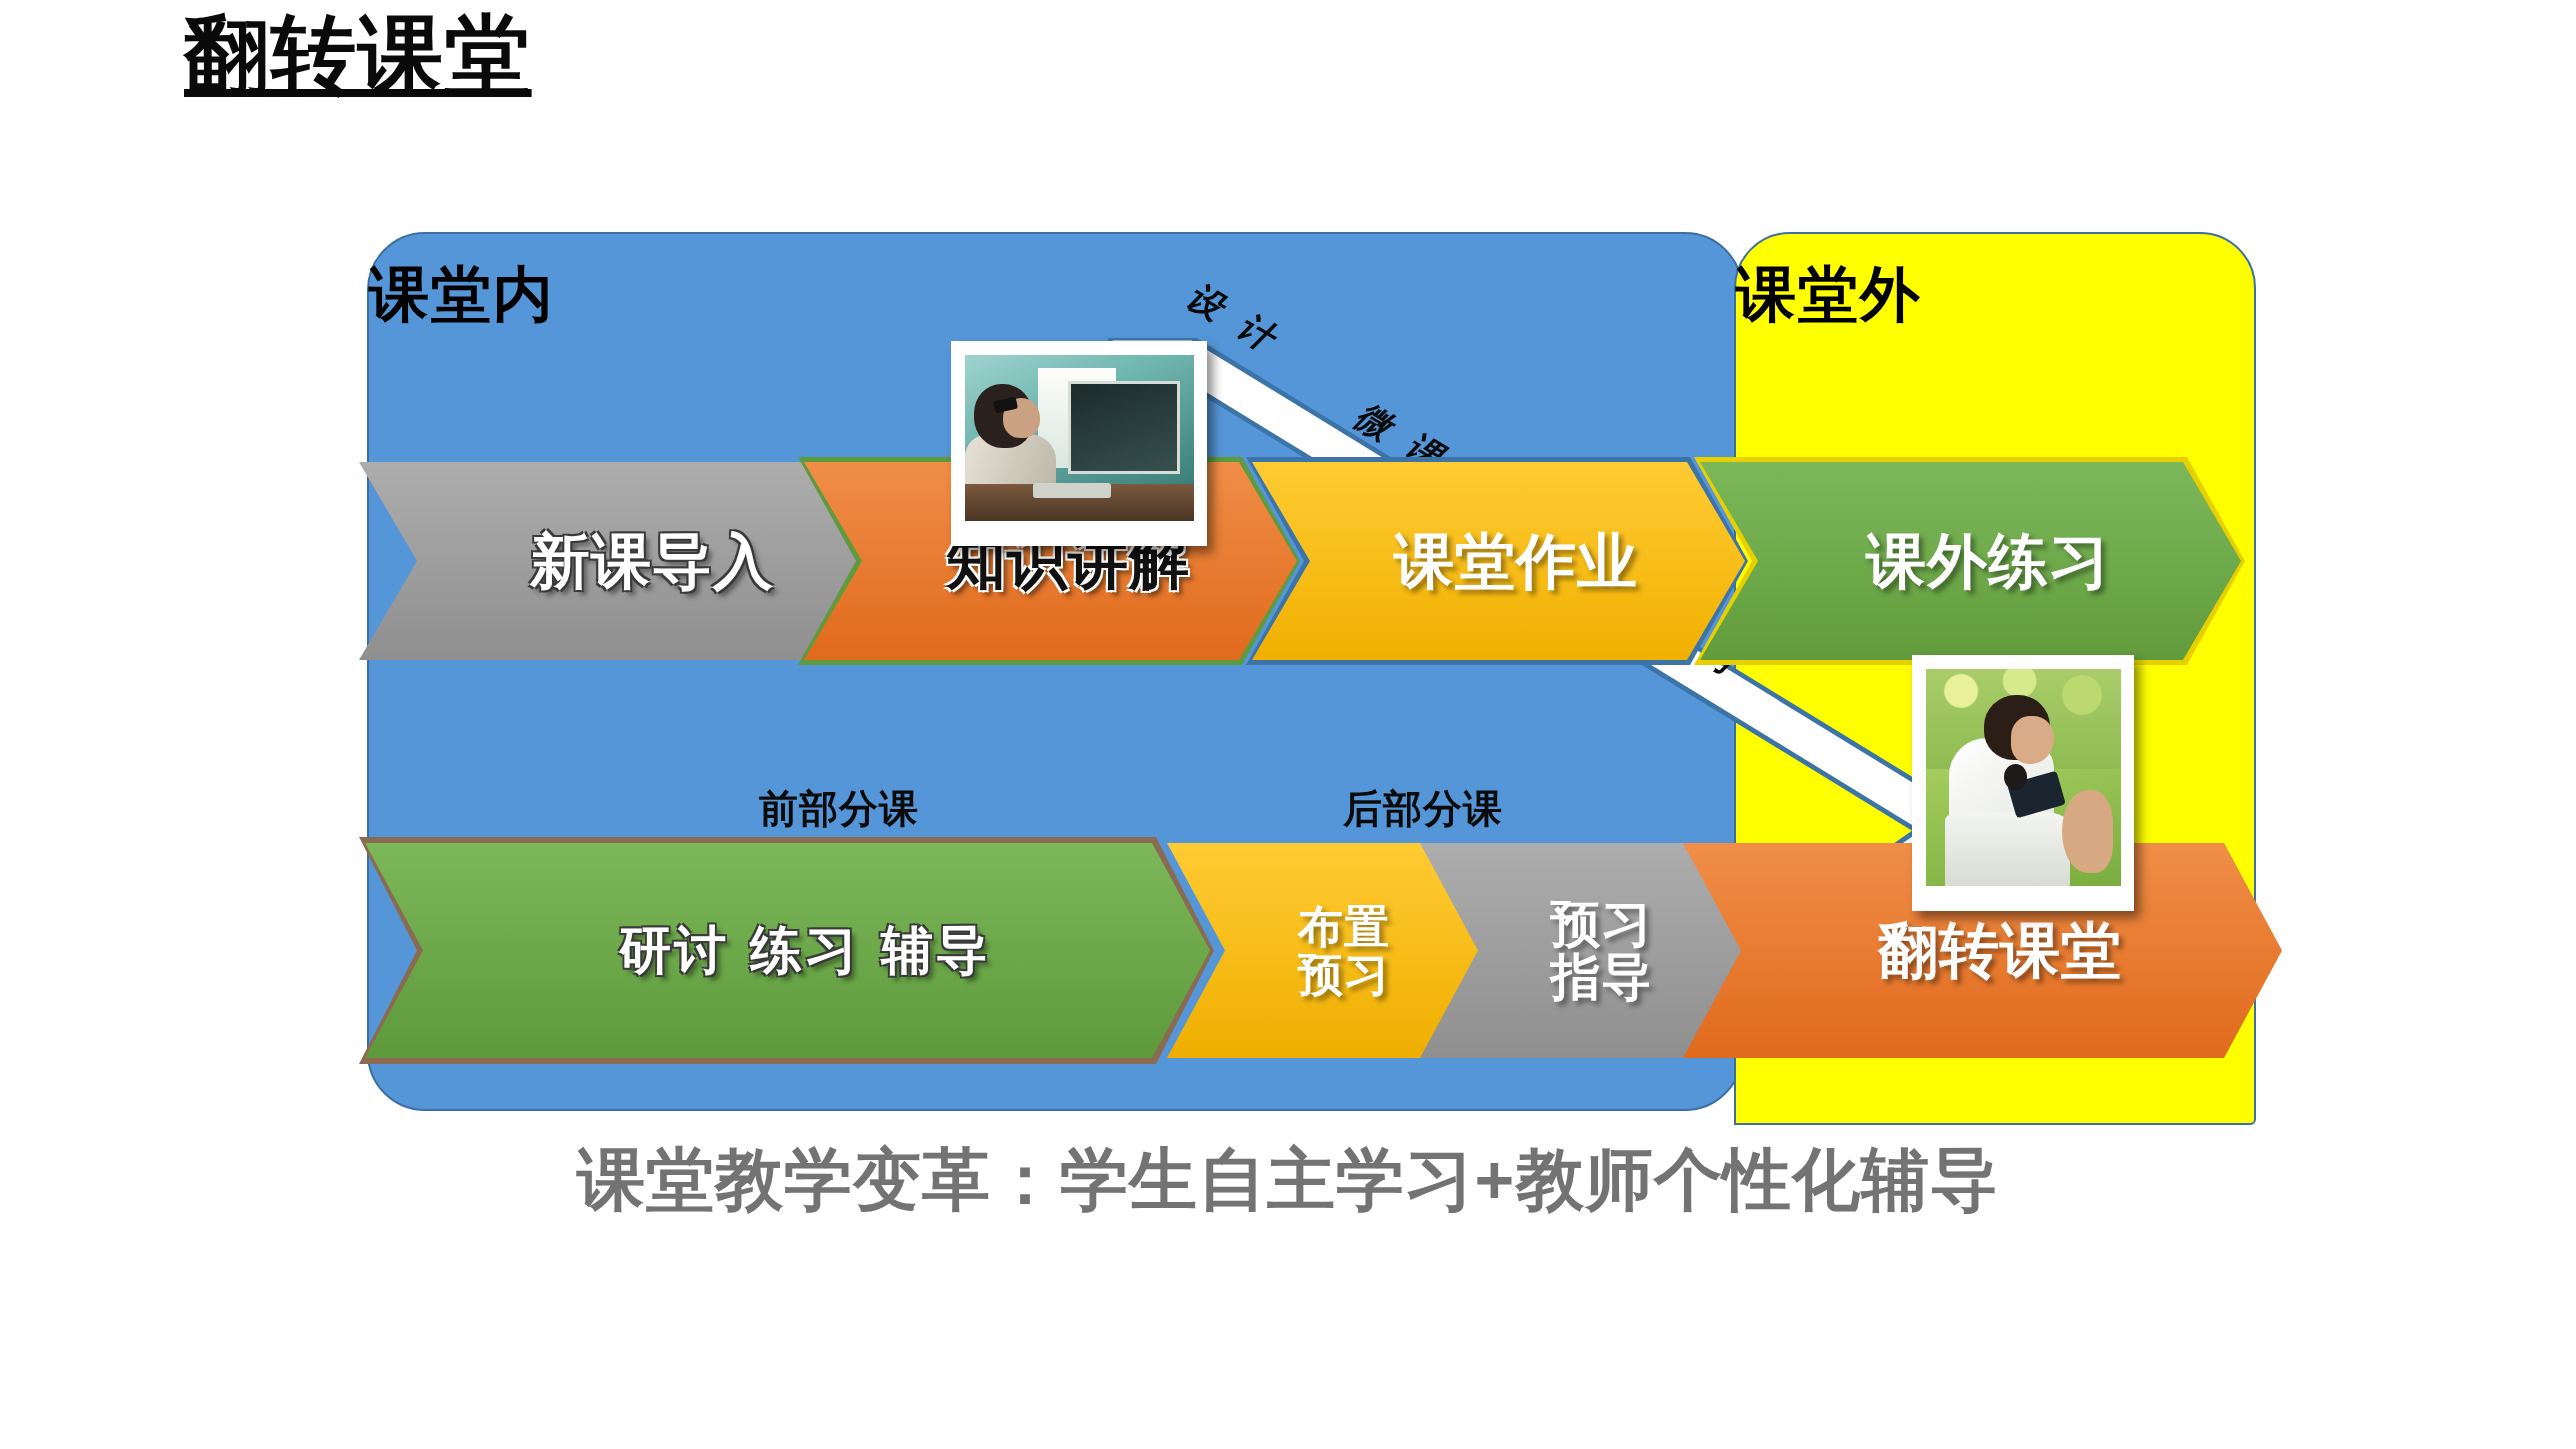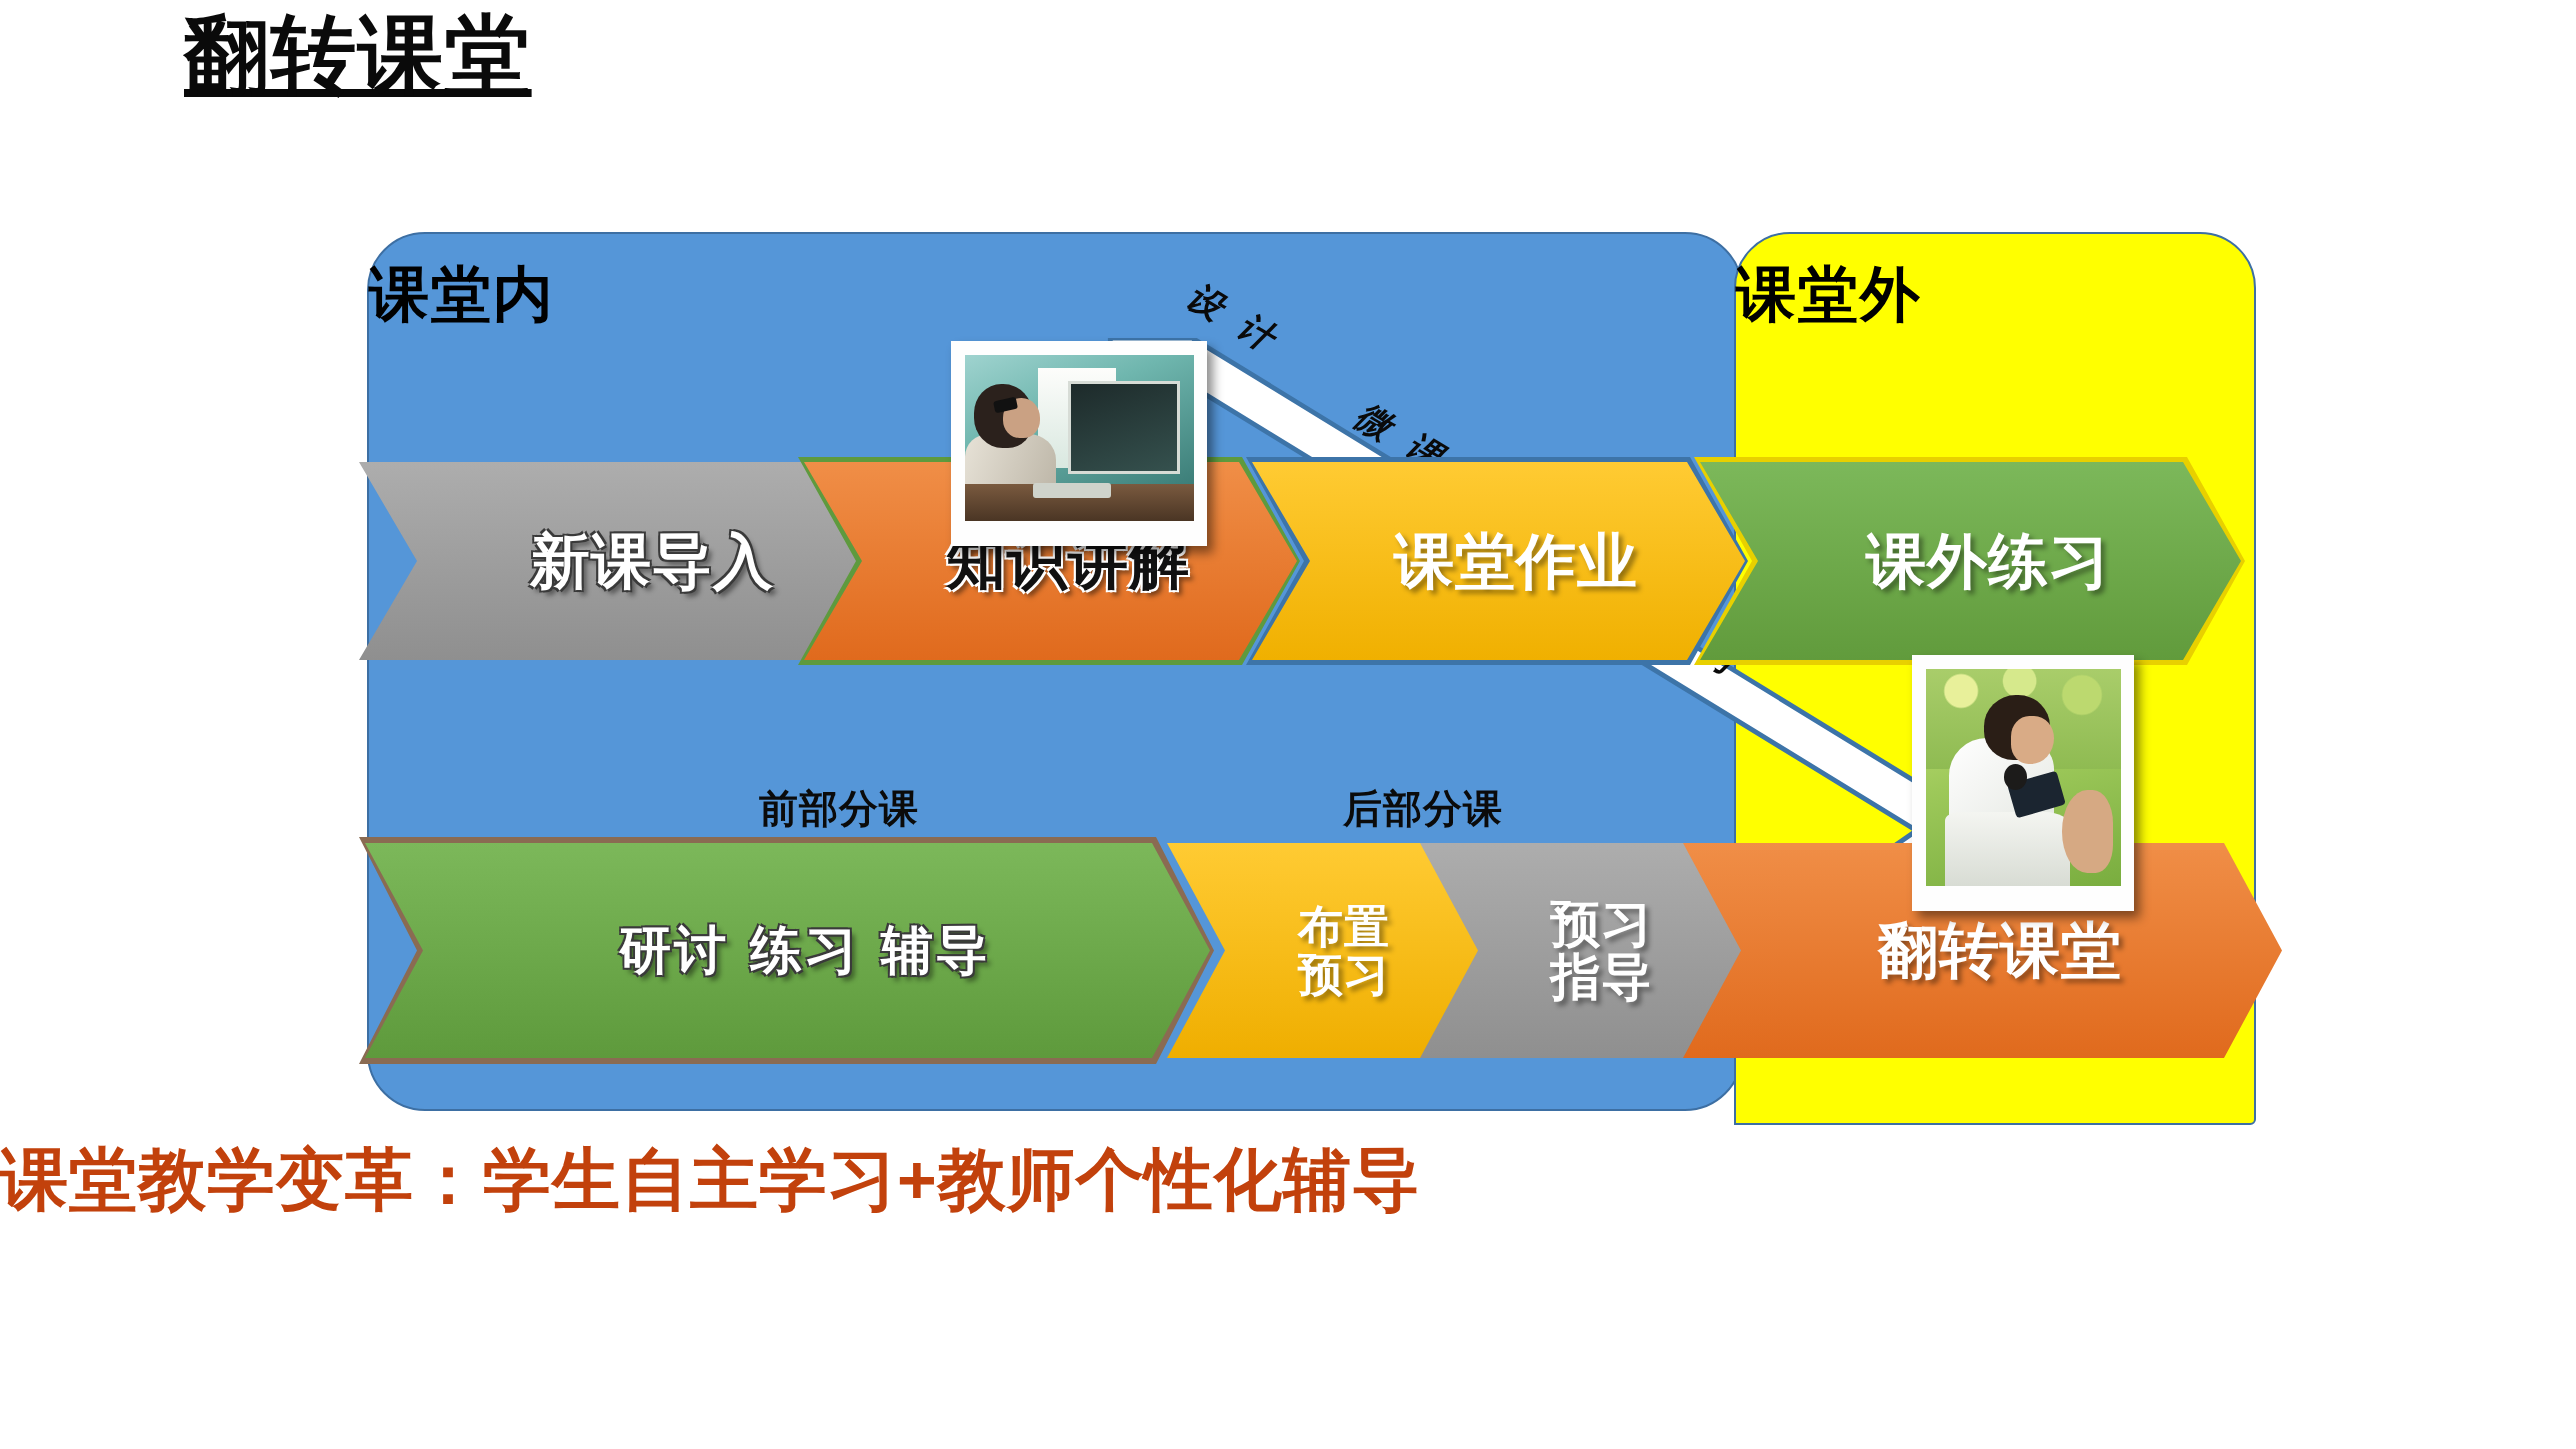--- a/index.html
+++ b/index.html
@@ -114,23 +114,23 @@
   #arrow-wrap{position:absolute;left:1091px;top:338px;width:927px;height:541px;
     pointer-events:none;}
   .arrow-lbl{
     position:absolute;font-size:35px;font-weight:700;color:#0a0a0a;
     letter-spacing:5.8px;white-space:nowrap;
     font-family:"DejaVu Serif","Liberation Serif",serif;font-style:italic;
   }
 
   
   #caption{
-    position:absolute;left:0;top:1135px;width:2576px;text-align:left;
-    font-size:68px;font-weight:700;color:#c2410c;letter-spacing:1px;
-    font-family:Liberation Sans, sans-serif;
+    position:absolute;left:0;top:1135px;width:2576px;text-align:center;
+    font-size:68px;font-weight:700;color:#737373;letter-spacing:1px;
+    font-family:Liberation Mono, monospace;
   }
 </style>
 </head>
 <body>
 
 <div id="slide-title">翻转课堂</div>
 
 <div class="panel" id="panel-inclass">
   <div class="panel-label">课堂内</div>
 </div>

